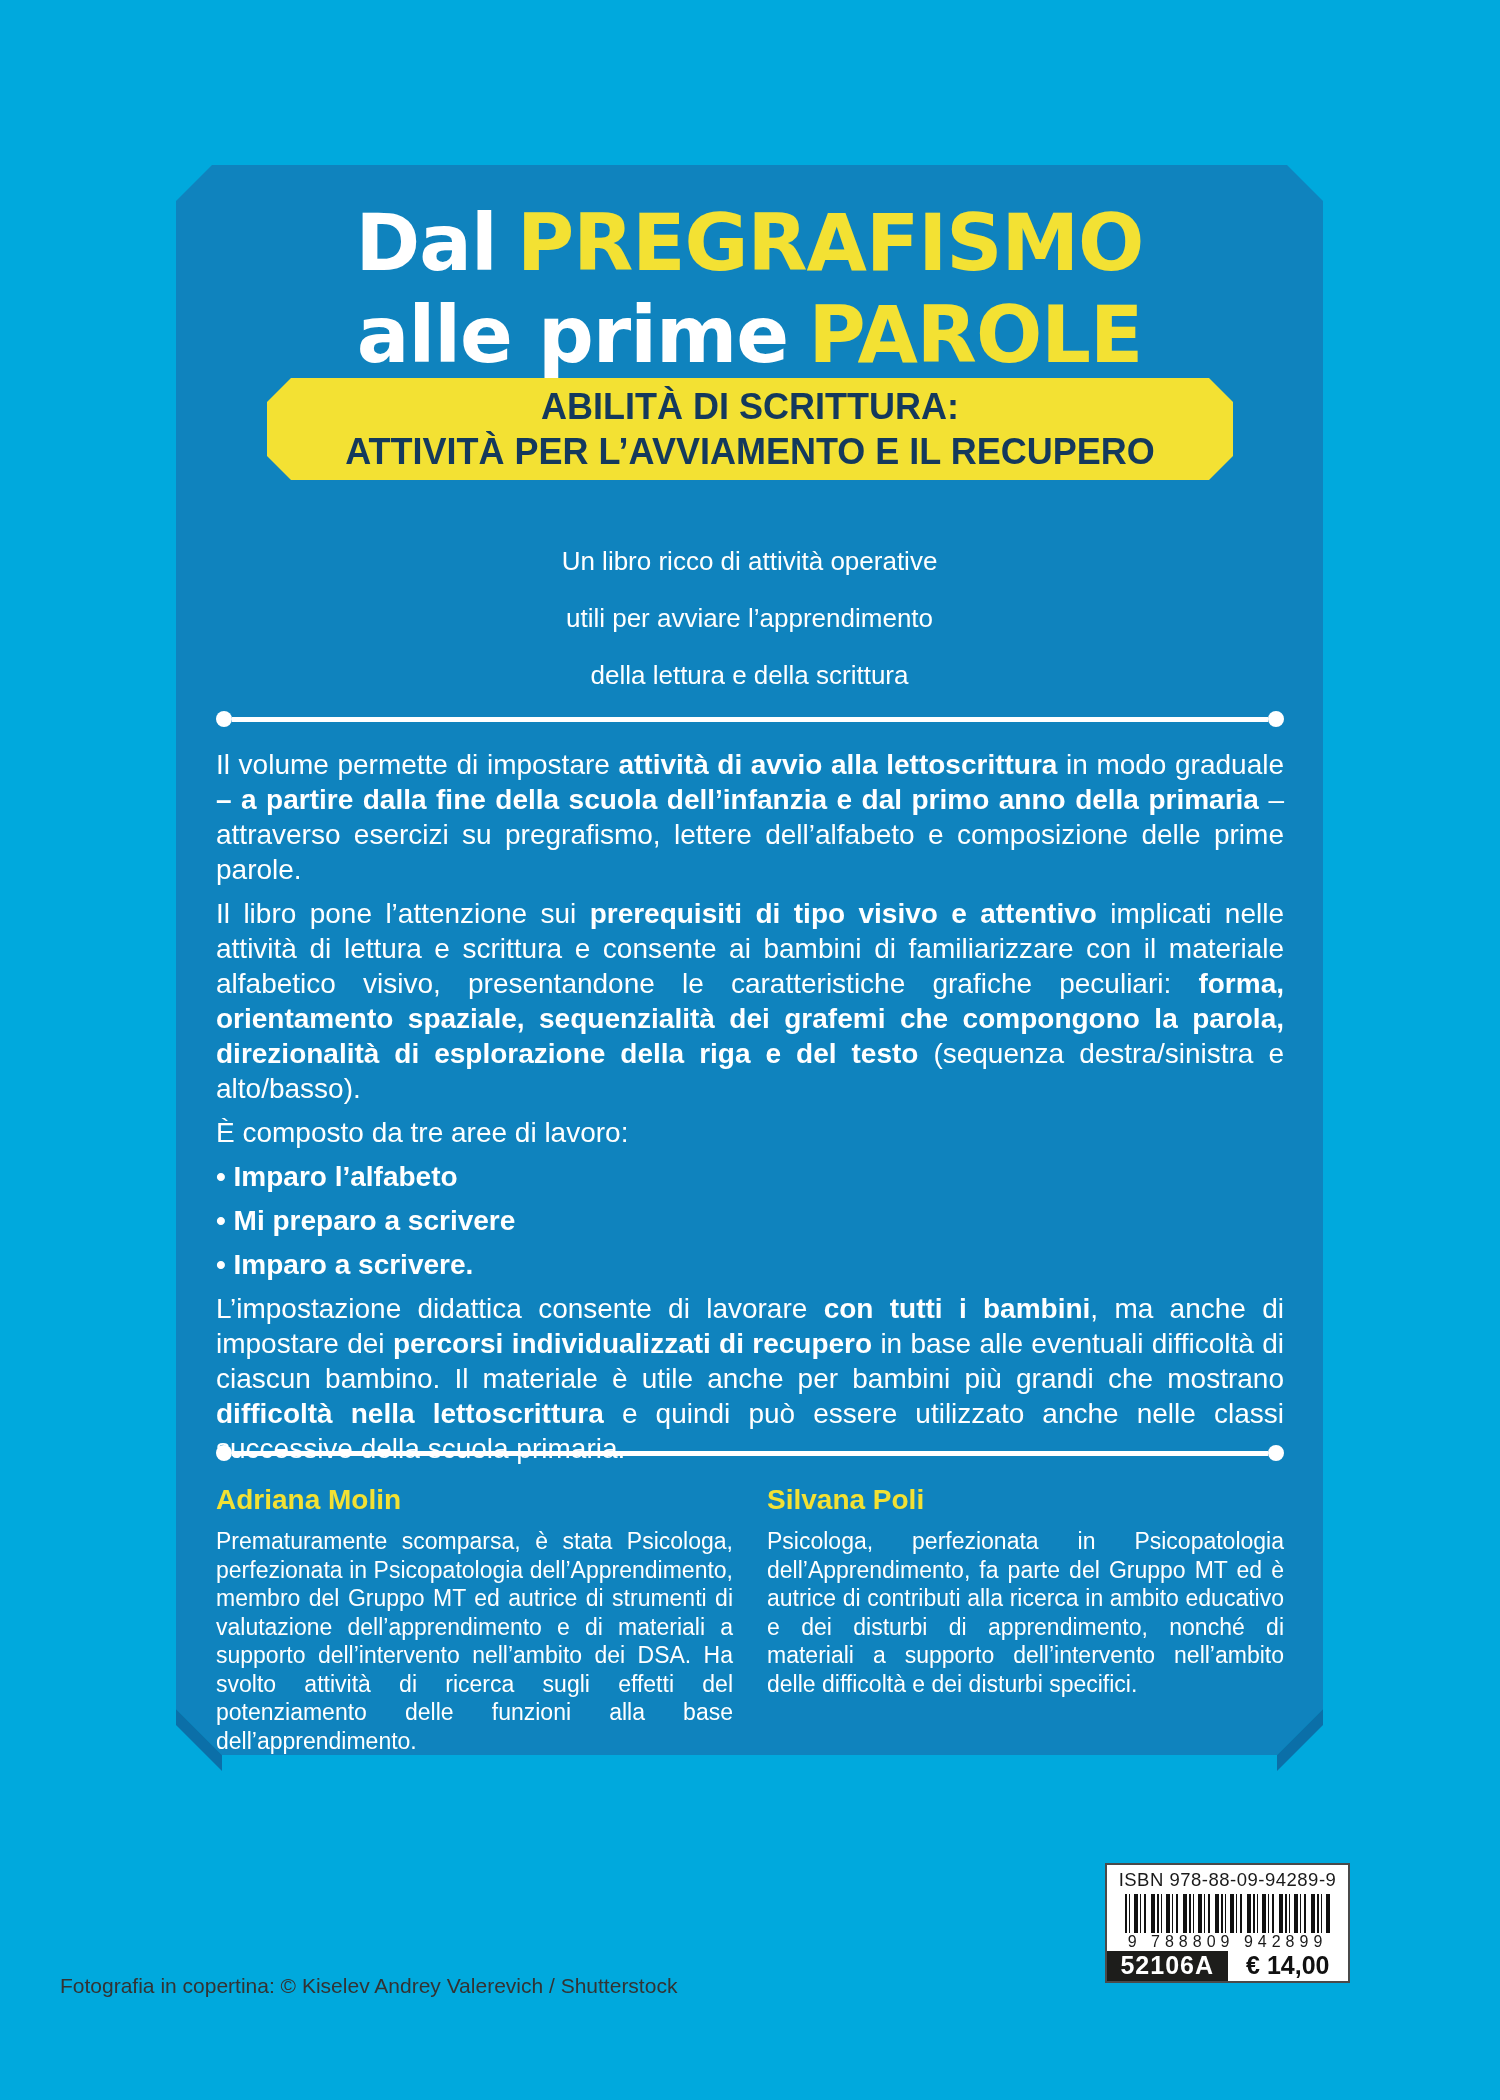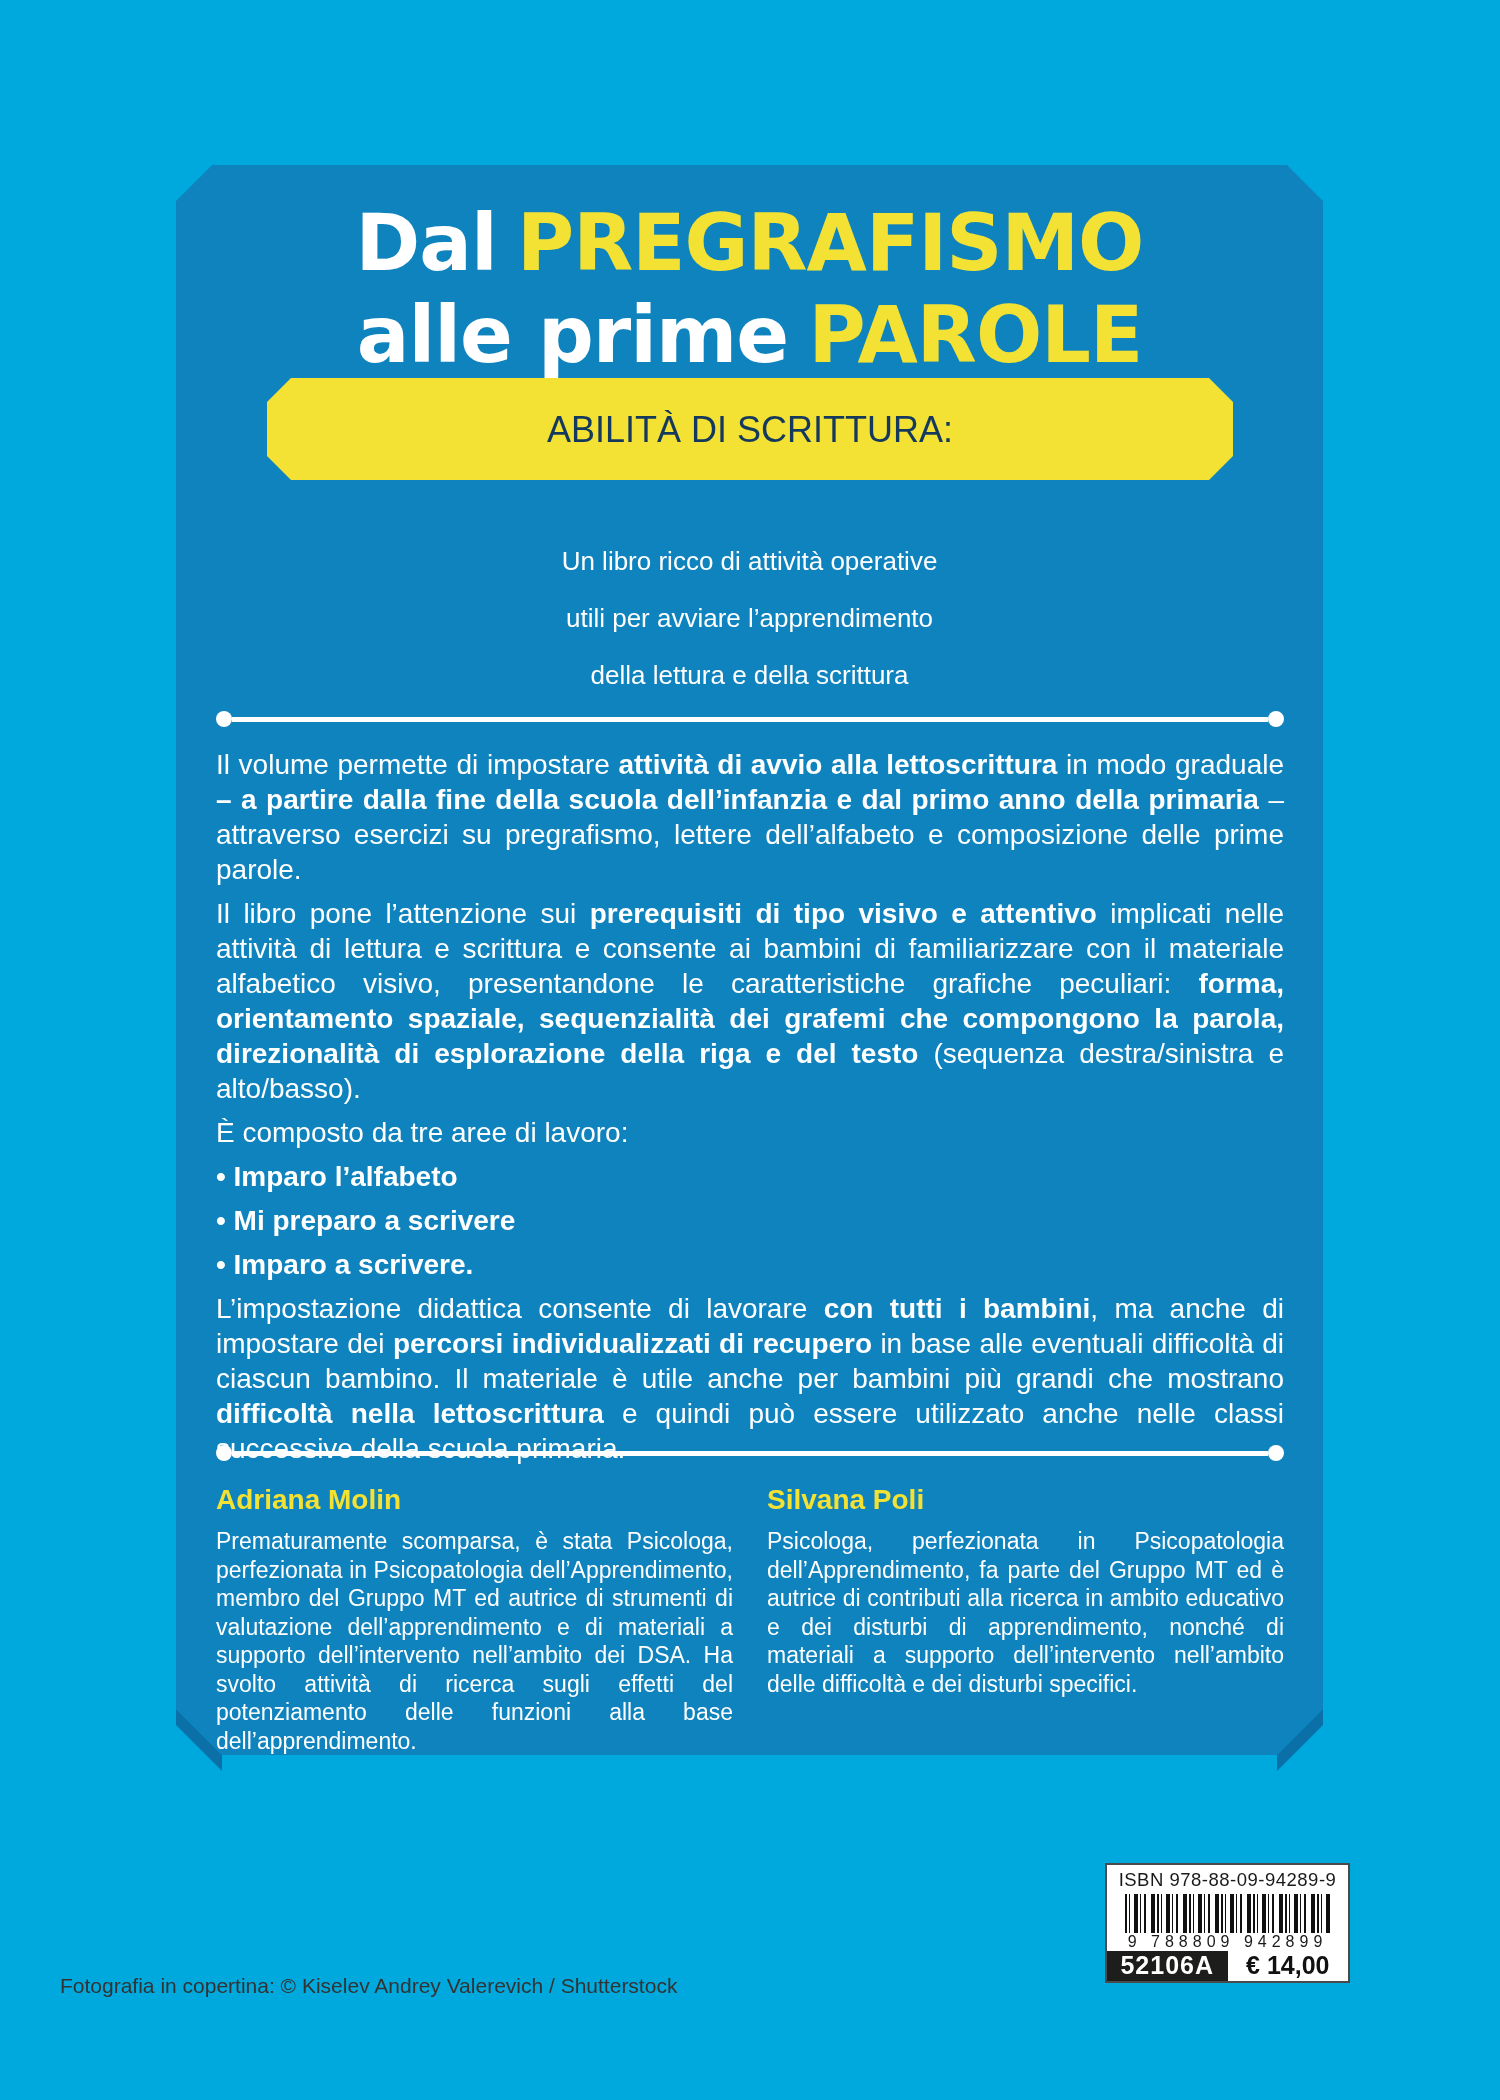--- a/index.html
+++ b/index.html
@@ -25,21 +25,21 @@
   .title-block { position:absolute; top:32px; left:0; width:100%; text-align:center;
     font-family:"DejaVu Sans", sans-serif; font-weight:bold; font-size:78px; line-height:92px; letter-spacing:-1px; }
   .title-line { display:flex; justify-content:center; gap:0.26em; }
   .tw { color:#ffffff; } .ty { color:#f3e133; }
 
   .banner {
     position:absolute; left:91px; top:213px; width:966px; height:102px;
     background:#f3e133; color:#14395c;
     clip-path: polygon(24px 0, 942px 0, 966px 24px, 966px 78px, 942px 102px, 24px 102px, 0 78px, 0 24px);
     display:flex; flex-direction:column; justify-content:center; align-items:center;
-    font-weight:normal; font-size:36px; line-height:45px; text-align:center;
+    font-weight:bold; font-size:36px; line-height:45px; text-align:center;
   }
 
   .subtitle { position:absolute; top:368px; left:0; width:100%; text-align:center;
     color:#ffffff; font-size:26px; line-height:57px; }
 
   .divider { position:absolute; left:40px; width:1068px; height:16px;
     display:flex; align-items:center; }
   .divider .dot { width:16px; height:16px; border-radius:50%; background:#ffffff; flex:0 0 auto; }
   .divider .line { flex:1; height:5px; background:#ffffff; }
   .divider-1 { top:546px; }
@@ -89,20 +89,21 @@
       <span class="ty">PREGRAFISMO</span>
     </div>
     <div class="title-line">
       <span class="tw">alle prime</span>
       <span class="ty">PAROLE</span>
     </div>
   </div>
 
   <div class="banner">
     <div>ABILITÀ DI SCRITTURA:</div>
+    <div>ATTIVITÀ PER L’AVVIAMENTO E IL RECUPERO</div>
   </div>
 
   <div class="subtitle">
     <div>Un libro ricco di attività operative</div>
     <div>utili per avviare l’apprendimento</div>
     <div>della lettura e della scrittura</div>
   </div>
 
   <div class="divider divider-1">
     <span class="dot"></span>

